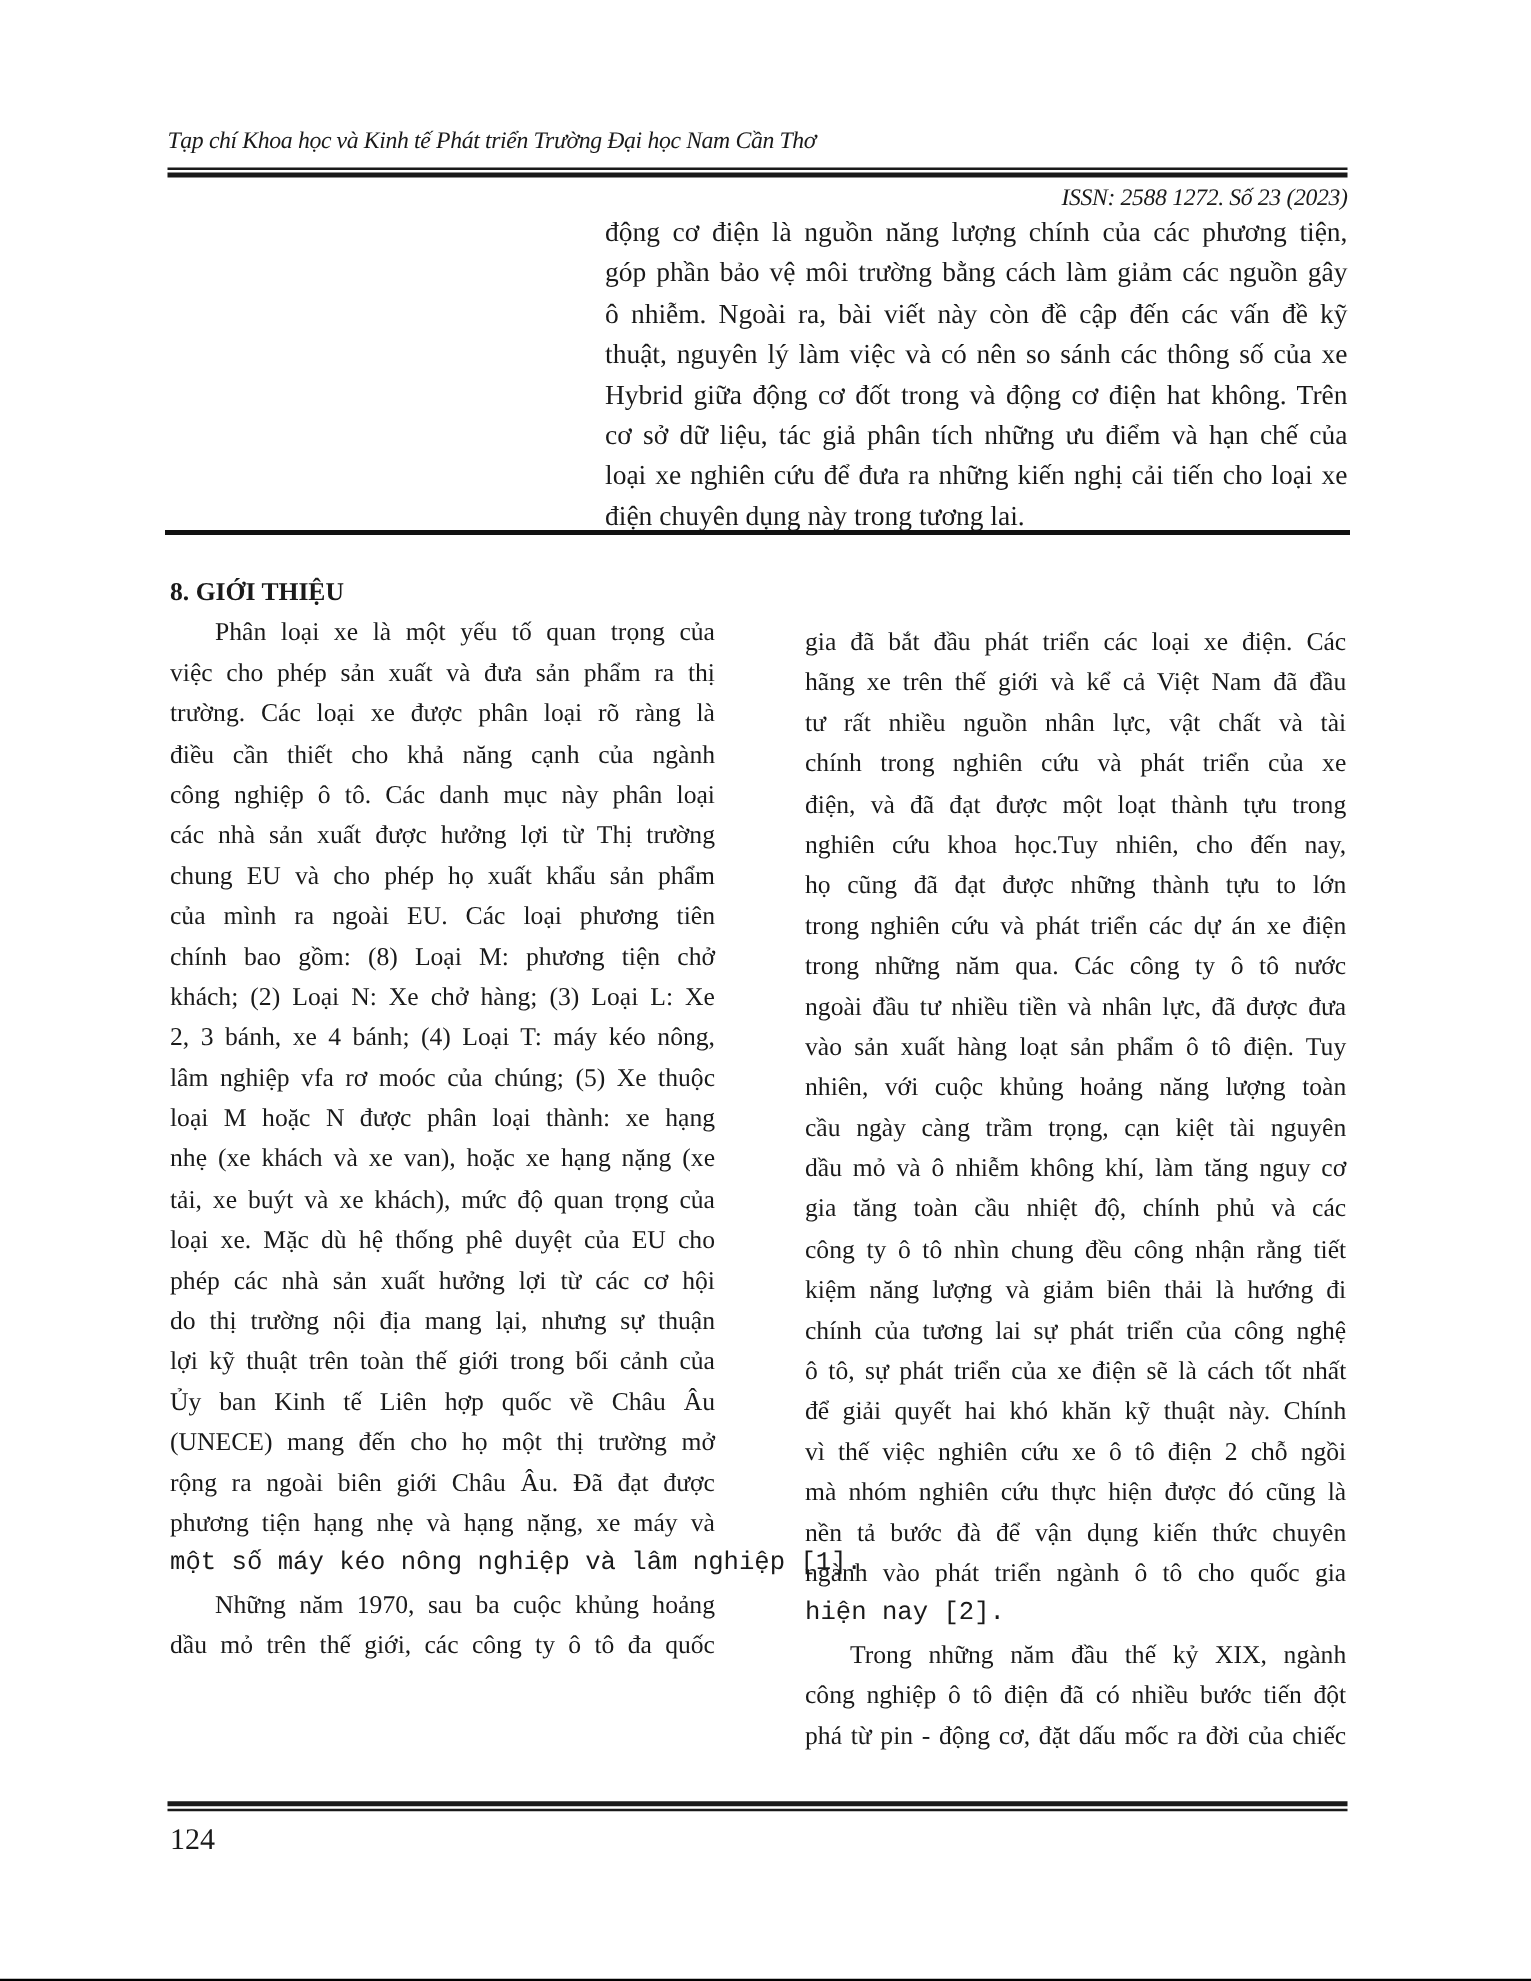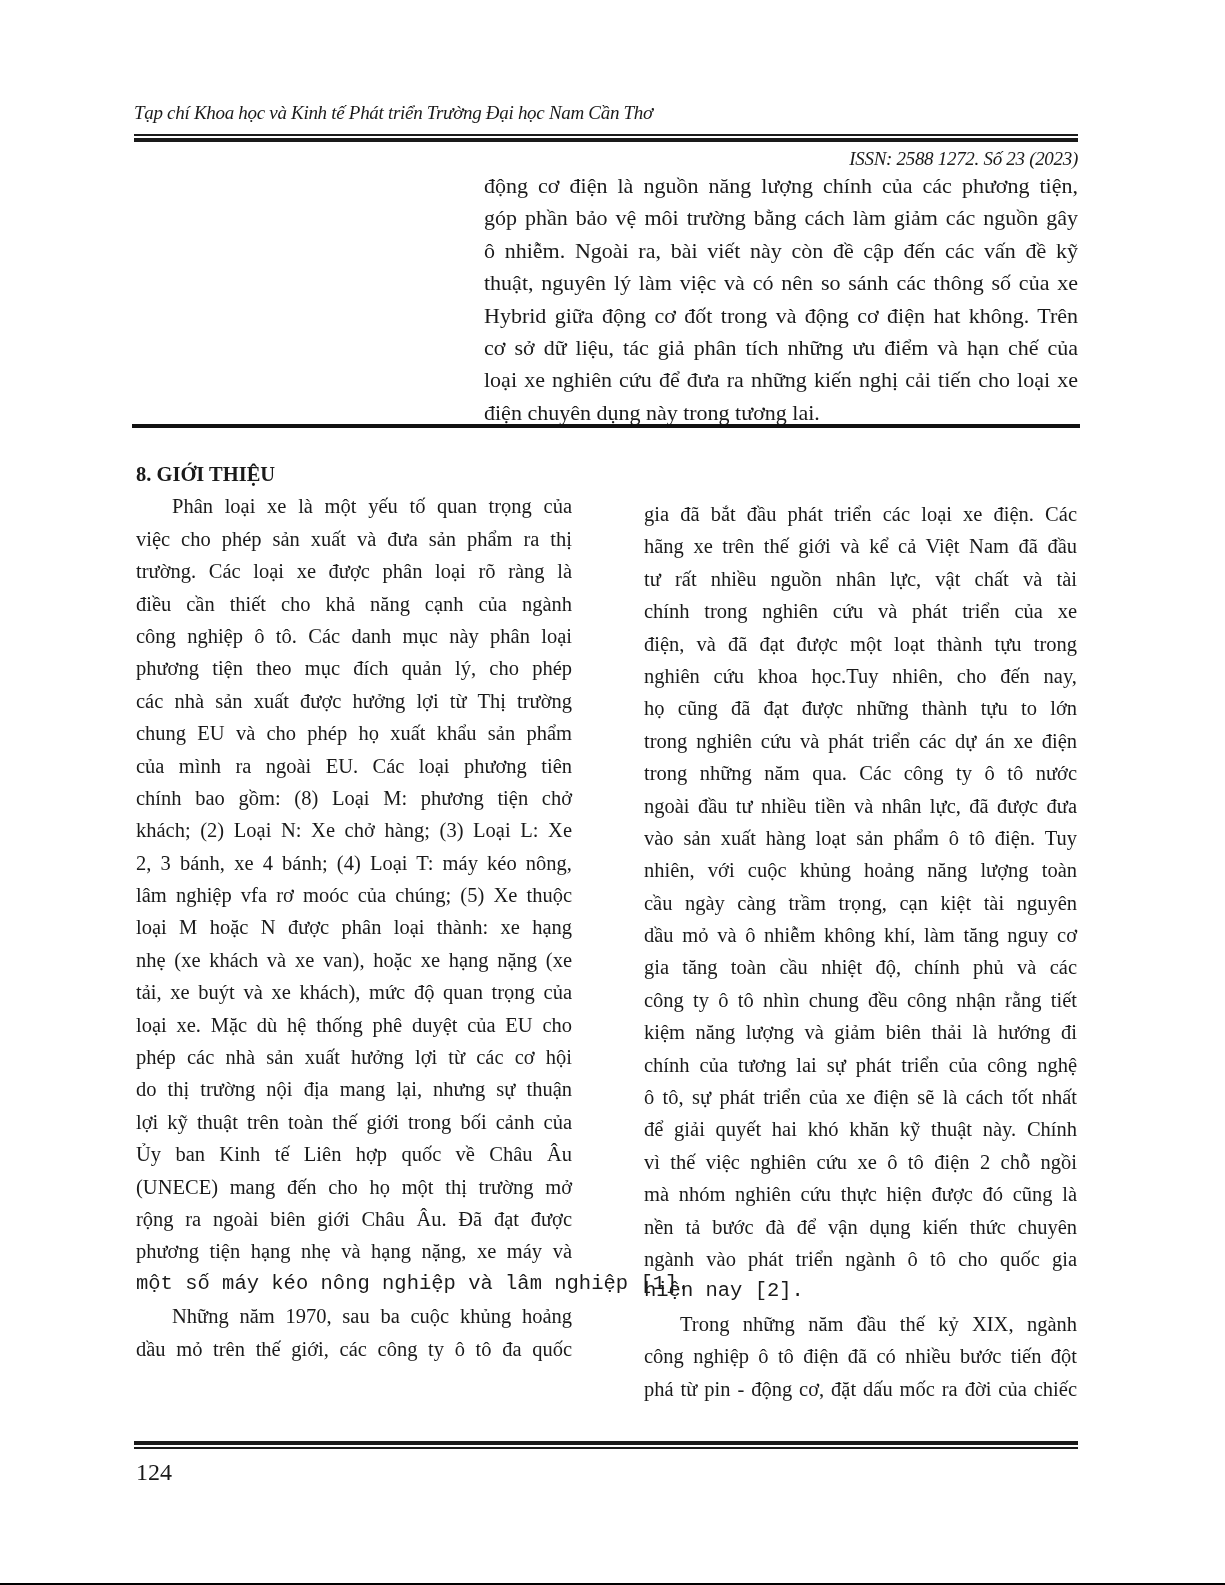--- a/index.html
+++ b/index.html
@@ -70,21 +70,20 @@
 
 <div class="abstract-rule"></div>
 
 <div class="col left">
   <span class="section-title">8. GIỚI THIỆU</span>
   <span class="line indent">Phân loại xe là một yếu tố quan trọng của</span>
   <span class="line">việc cho phép sản xuất và đưa sản phẩm ra thị</span>
   <span class="line">trường. Các loại xe được phân loại rõ ràng là</span>
   <span class="line">điều cần thiết cho khả năng cạnh của ngành</span>
   <span class="line">công nghiệp ô tô. Các danh mục này phân loại</span>
-  <span class="line">phương tiện theo mục đích quản lý, cho phép</span>
   <span class="line">các nhà sản xuất được hưởng lợi từ Thị trường</span>
   <span class="line">chung EU và cho phép họ xuất khẩu sản phẩm</span>
   <span class="line">của mình ra ngoài EU. Các loại phương tiên</span>
   <span class="line">chính bao gồm: (8) Loại M: phương tiện chở</span>
   <span class="line">khách; (2) Loại N: Xe chở hàng; (3) Loại L: Xe</span>
   <span class="line">2, 3 bánh, xe 4 bánh; (4) Loại T: máy kéo nông,</span>
   <span class="line">lâm nghiệp vfa rơ moóc của chúng; (5) Xe thuộc</span>
   <span class="line">loại M hoặc N được phân loại thành: xe hạng</span>
   <span class="line">nhẹ (xe khách và xe van), hoặc xe hạng nặng (xe</span>
   <span class="line">tải, xe buýt và xe khách), mức độ quan trọng của</span>

